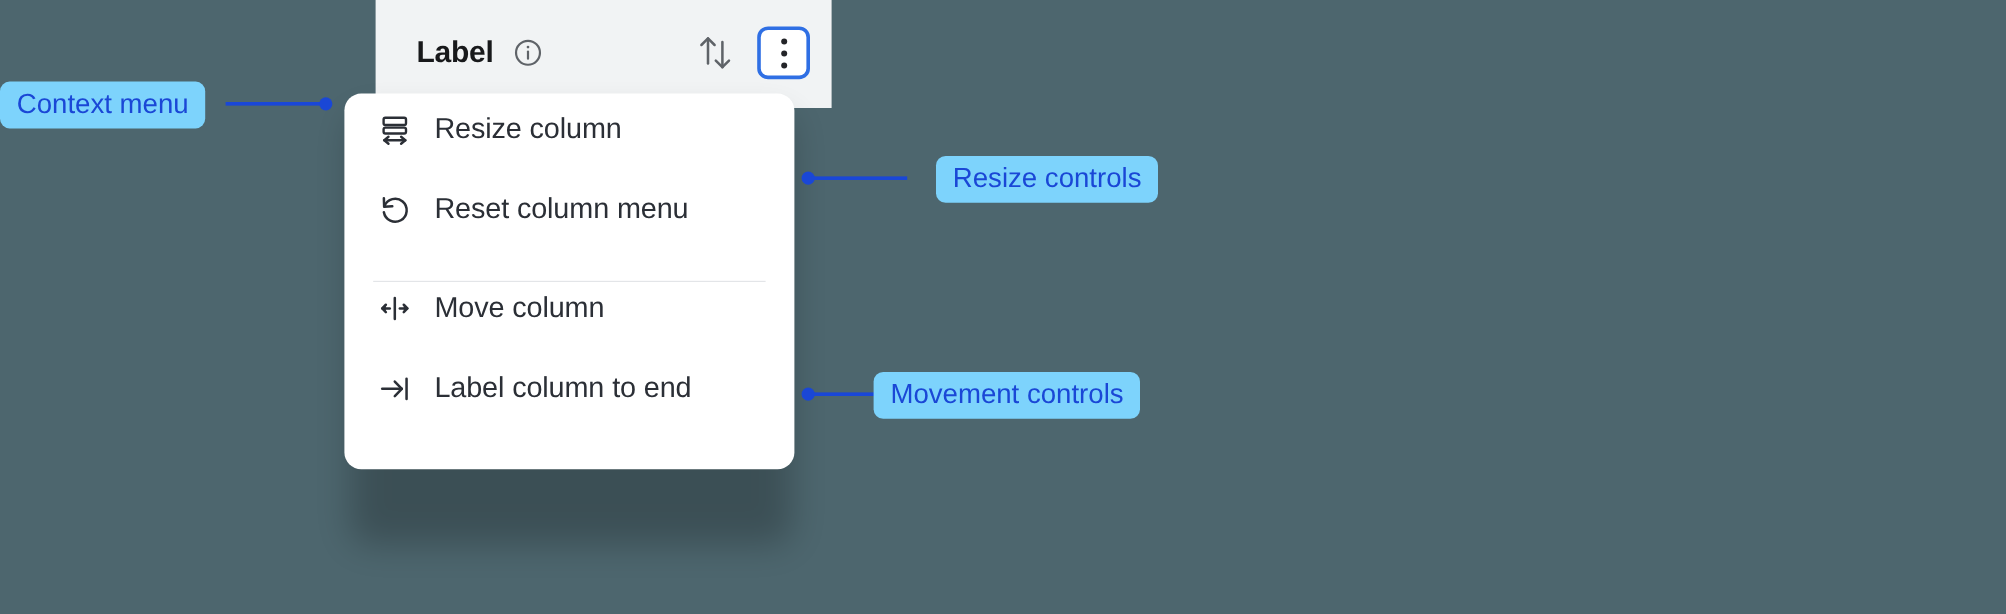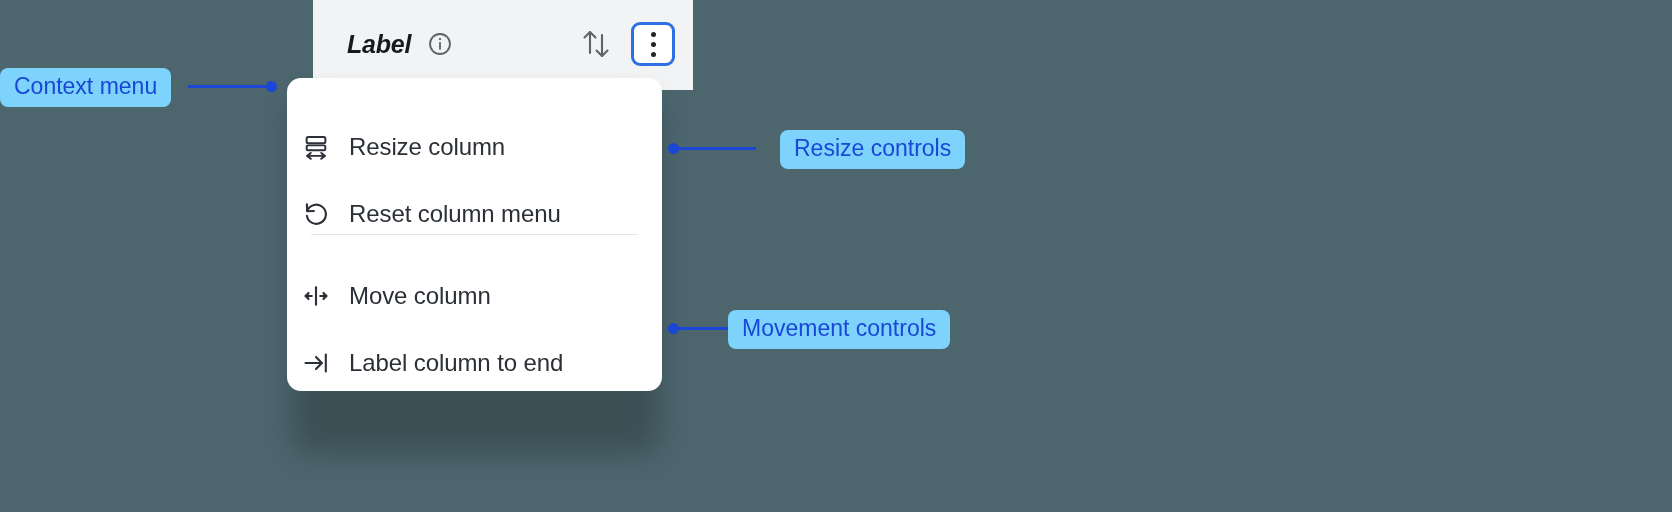--- a/index.html
+++ b/index.html
@@ -32,21 +32,20 @@
     align-items: center;
     padding: 0 18px 0 34px;
     box-sizing: border-box;
   }
   .header-label {
     font-size: 25px;
     font-weight: bold;
     color: #18191b;
     letter-spacing: -0.2px;
     margin-top: 8px;
-    font-style: italic;
   }
   .info-icon {
     margin-left: 16px;
     margin-top: 8px;
     display: flex;
     align-items: center;
   }
   .header-spacer { flex: 1 1 auto; }
   .sort-icon {
     margin-top: 8px;
@@ -94,23 +93,23 @@
     left: 287px;
     top: 78px;
     width: 375px;
     background: #ffffff;
     border-radius: 14px;
     padding: 16px 0 14px 0;
     box-sizing: border-box;
   }
   .menu-item {
     display: flex;
-    align-items: flex-end;
+    align-items: flex-start;
     height: 67px;
-    padding-left: 14px;
+    padding-left: 27px;
     cursor: pointer;
     box-sizing: border-box;
   }
   .menu-icon {
     width: 30px;
     min-width: 30px;
     display: flex;
     align-items: center;
     justify-content: center;
     margin-right: 18px;

